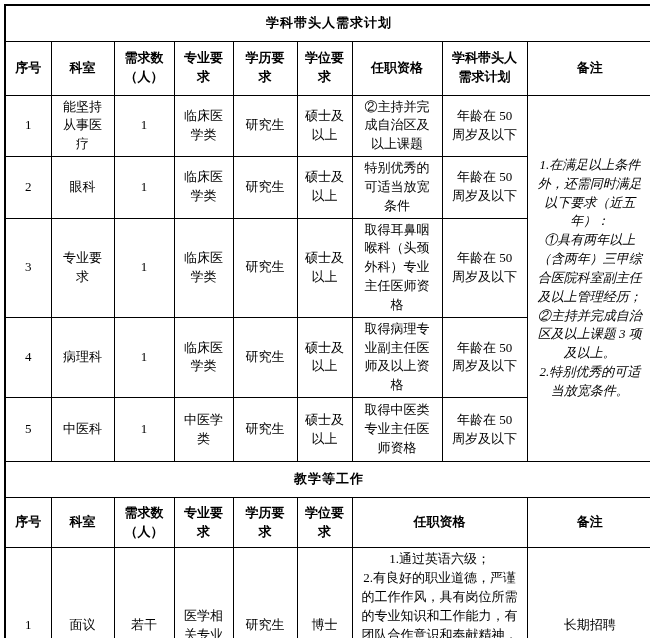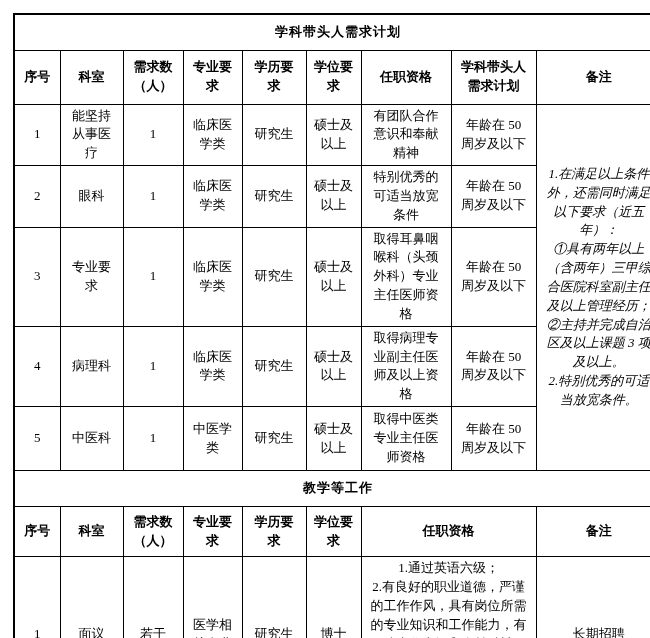--- a/index.html
+++ b/index.html
@@ -7,21 +7,21 @@
     margin: 0;
     padding: 0;
     background: #ffffff;
     width: 650px;
     font-family: "Liberation Serif", "DejaVu Serif", serif;
     color: #000000;
   }
   .page {
     width: 650px;
     height: 638px;
-    padding: 13px;
+    padding: 4px;
     background: #ffffff;
   }
   table.req {
     width: 648px;
     border-collapse: collapse;
     table-layout: fixed;
     border: 2px solid #000000;
   }
   table.req td, table.req th {
     border: 1px solid #000000;
@@ -89,21 +89,21 @@
       <th class="hd">备注</th>
     </tr>
 
     <tr style="height:53px">
       <td>1</td>
       <td>能坚持从事医疗</td>
       <td>1</td>
       <td>临床医学类</td>
       <td>研究生</td>
       <td>硕士及以上</td>
-      <td>有团队合作意识和奉献精神</td>
+      <td>②主持并完成自治区及以上课题</td>
       <td>年龄在 50 周岁及以下</td>
       <td class="remark-tall" rowspan="5">
         <span class="rline">1.在满足以上条件外，还需同时满足以下要求（近五年）：</span>
         <span class="rline">①具有两年以上（含两年）三甲综合医院科室副主任及以上管理经历；</span>
         <span class="rline">②主持并完成自治区及以上课题 3 项及以上。</span>
         <span class="rline">2.特别优秀的可适当放宽条件。</span>
       </td>
     </tr>
 
     <tr style="height:56px">

